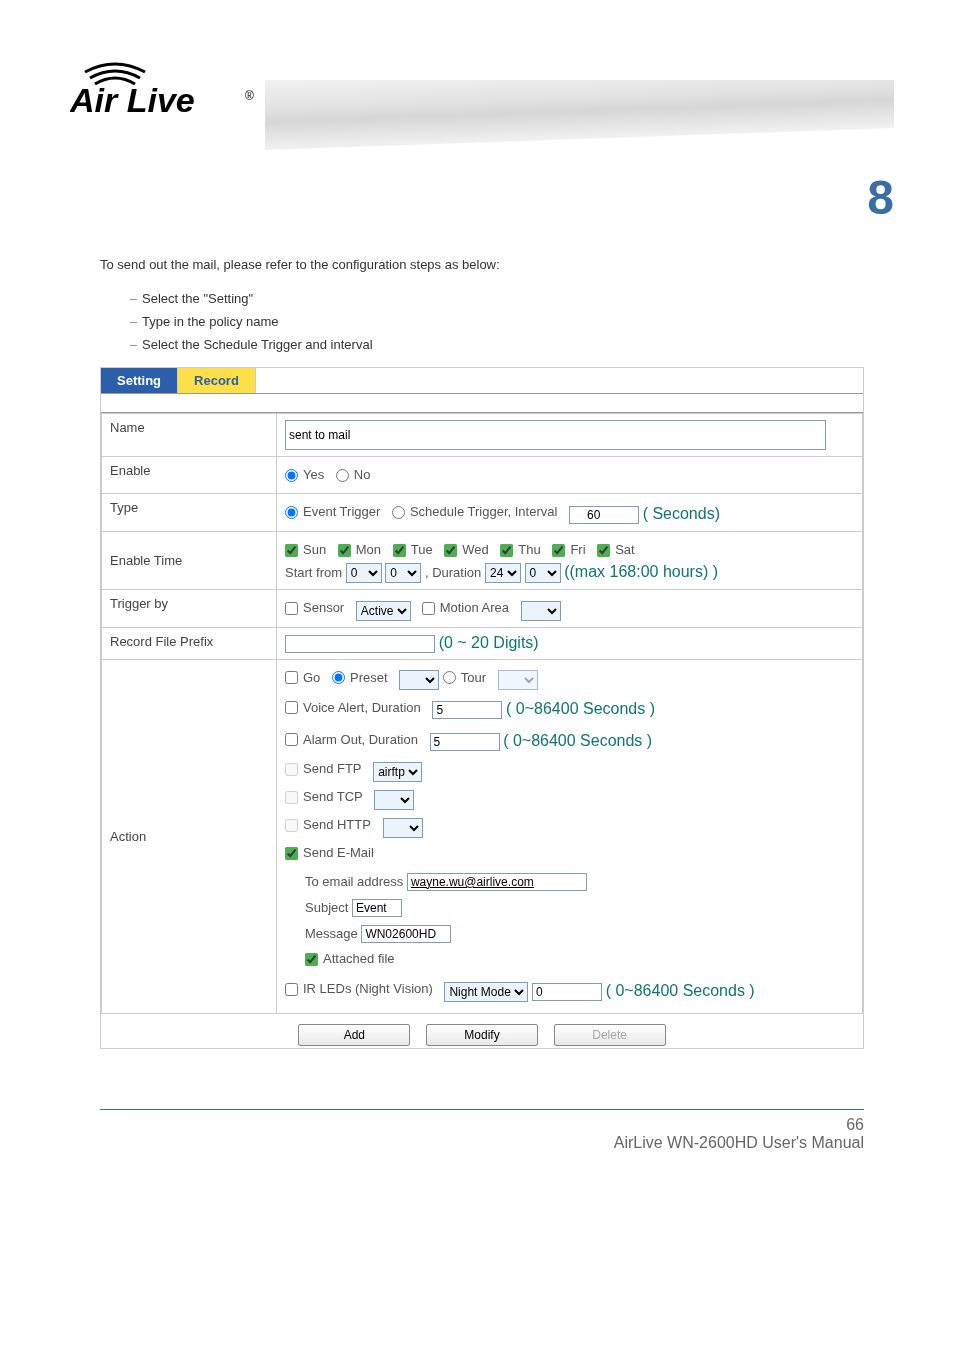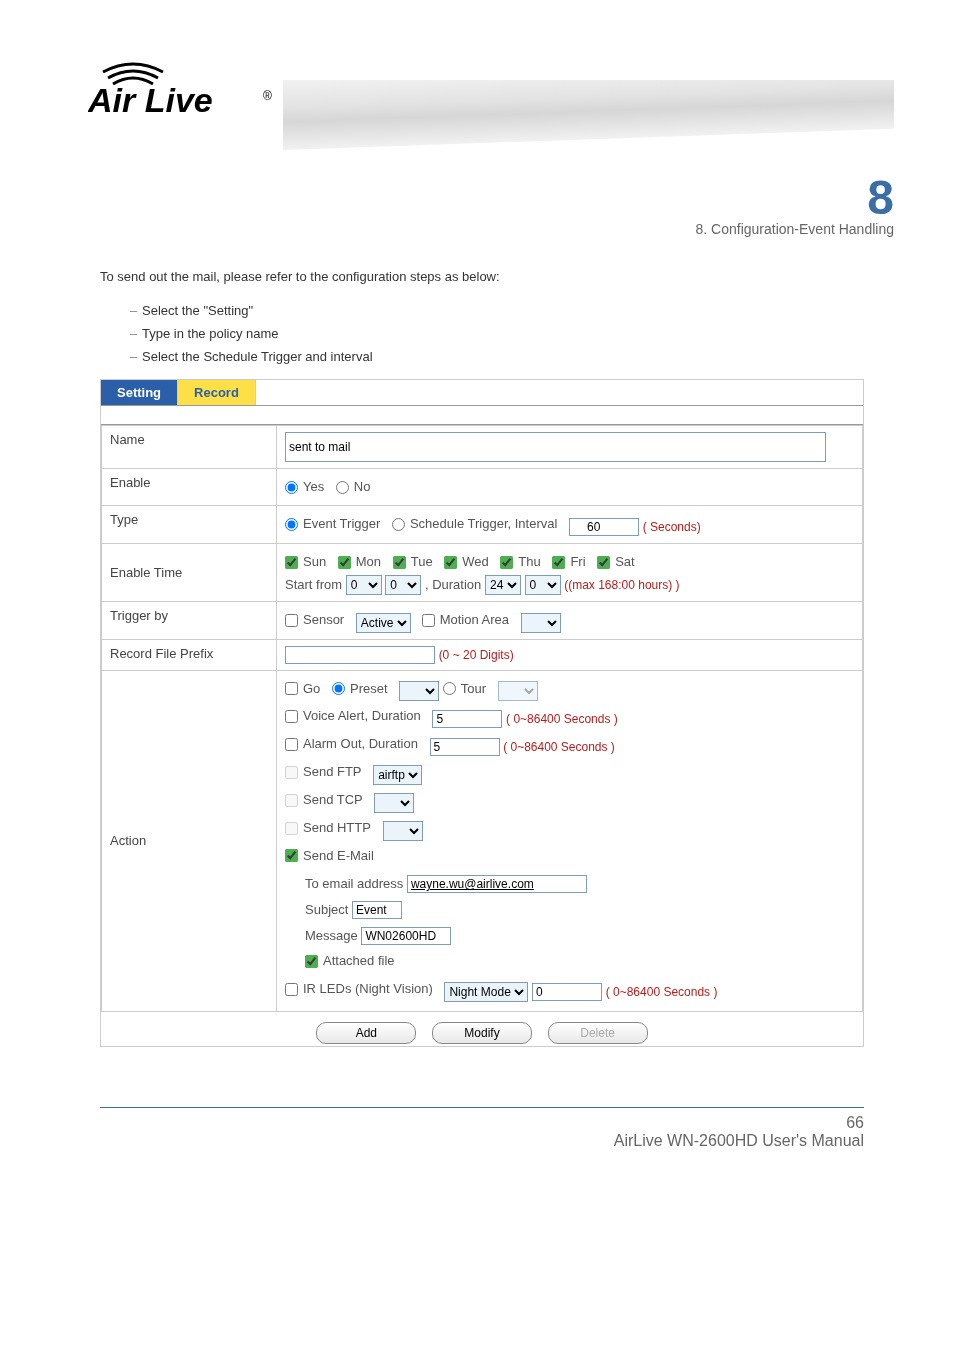--- a/index.html
+++ b/index.html
@@ -14,21 +14,20 @@
     padding: 50px 60px 40px 70px;
   }
   .header-row {
     display: flex;
     align-items: flex-start;
     margin-bottom: 20px;
   }
   .logo {
     width: 195px;
     flex-shrink: 0;
-    margin-left: 18px;
   }
   .swoosh-area {
     flex: 1;
     height: 70px;
     position: relative;
     overflow: hidden;
     margin-top: 30px;
   }
   .swoosh {
     position: absolute;
@@ -166,35 +165,35 @@
     margin-right: 8px;
     line-height: 1.9;
   }
   .action-block {
     line-height: 2.0;
   }
   .indent {
     margin-left: 20px;
   }
   .help {
-    color: #b91c1c;
-    font-size: 12px;
+    color: #0f766e;
+    font-size: 16px;
   }
   .btn-row {
     text-align: center;
     padding: 10px 0 2px 0;
   }
   .btn {
-    width: 100px;
+    width: 112px;
     height: 22px;
     border: 1px solid #888;
     background: linear-gradient(#fff, #e8e8e8);
     font-size: 12px;
     margin: 0 6px;
-    border-radius: 10px;
+    border-radius: 2px;
   }
   .btn.disabled {
     color: #aaa;
   }
   .footer-hr {
     border-top: 1px solid #3a6ea5;
     margin: 60px 30px 6px 30px;
   }
   .footer-row {
     display: flex;
@@ -224,21 +223,20 @@
         <text x="175" y="50" font-size="12" fill="#000">®</text>
       </svg>
     </div>
     <div class="swoosh-area">
       <div class="swoosh"></div>
     </div>
   </div>
 
   <div class="chapter-block">
     <div class="chapter-num">8</div>
-    <div class="chapter-title">8. Configuration-Event Handling</div>
   </div>
 
   <p class="body-text">To send out the mail, please refer to the configuration steps as below:</p>
 
   <div class="list">
     <div class="list-item"><span class="dash">–</span><span>Select the "Setting"</span></div>
     <div class="list-item"><span class="dash">–</span><span>Type in the policy name</span></div>
     <div class="list-item"><span class="dash">–</span><span>Select the Schedule Trigger and interval</span></div>
   </div>
 

